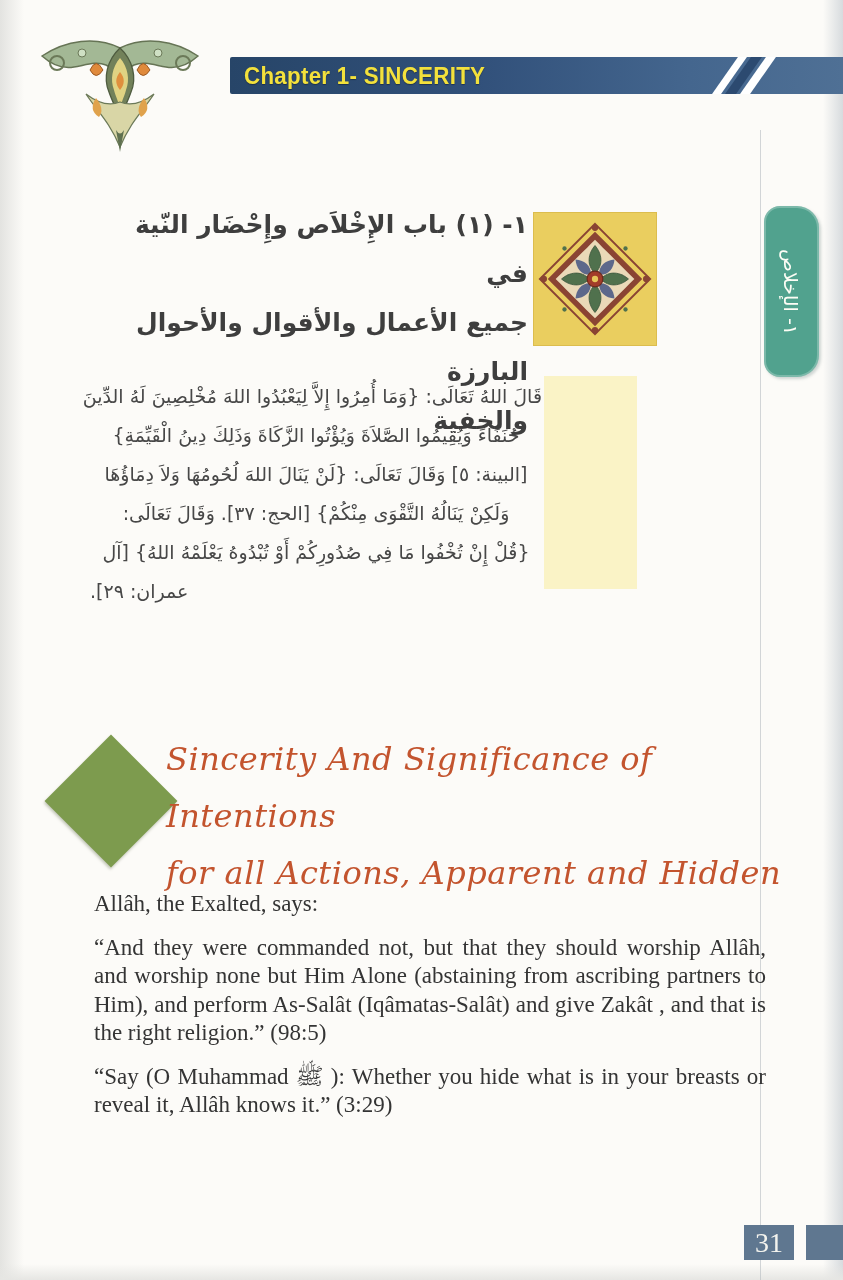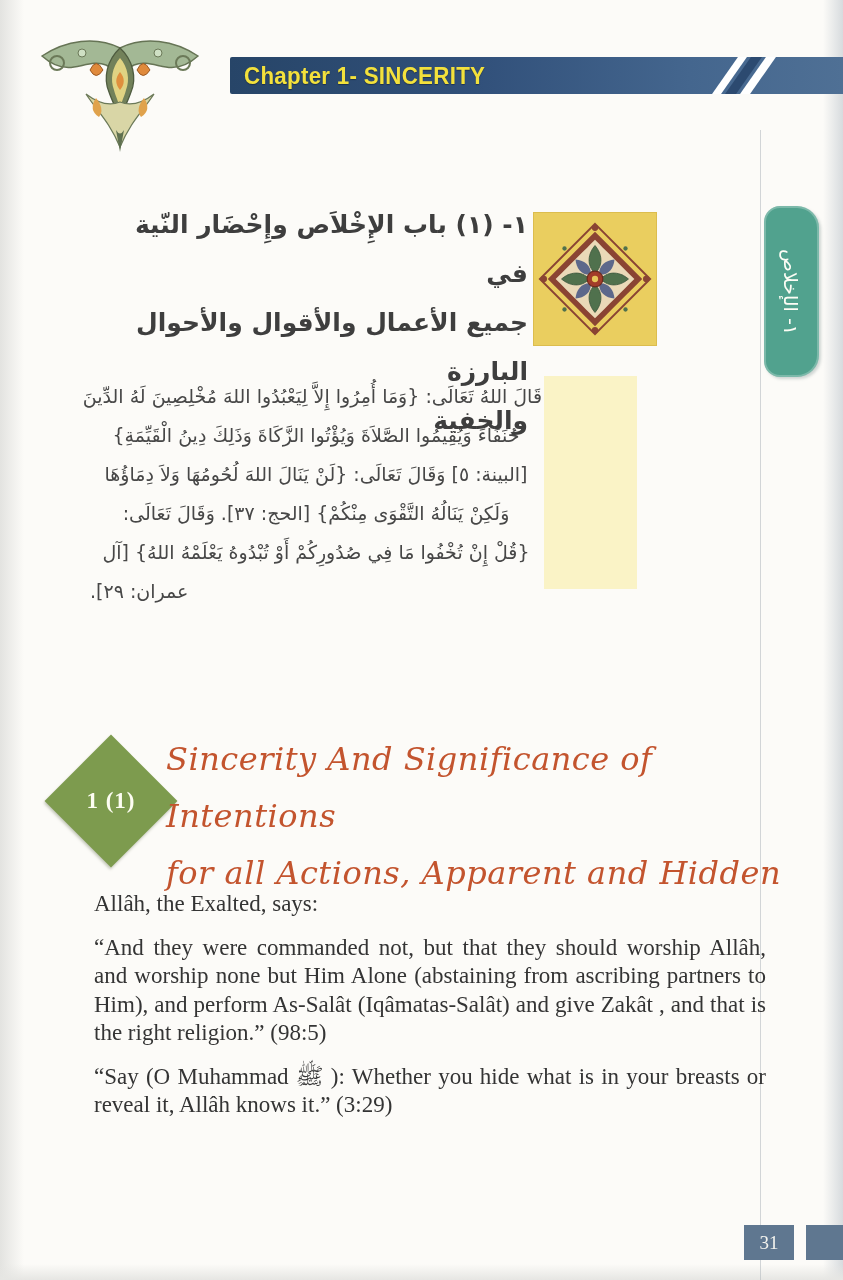--- a/index.html
+++ b/index.html
@@ -67,21 +67,21 @@
     color:#c3542e;letter-spacing:.5px;margin-left:20px;}
 
   
   .body-text{left:94px;top:890px;width:672px;font-size:23px;line-height:28.5px;color:#343434;}
   .body-text p{margin:0 0 15px 0;}
   .body-text .lead{text-align:left;}
   .body-text .para{text-align:justify;}
 
   
   .pagenum-box{left:744px;top:1225px;width:50px;height:35px;background:#5f7790;
-    display:flex;align-items:center;justify-content:center;color:#f3f3ee;font-size:19px;}
+    display:flex;align-items:center;justify-content:center;color:#f3f3ee;font-size:28px;}
   .pagenum-bar{left:806px;top:1225px;width:37px;height:35px;background:#5f7790;}
 </style>
 </head>
 <body>
 
 <div class="page">
 
   <div class="abs edge-left"></div>
   <div class="abs edge-right"></div>
   <div class="abs edge-bottom"></div>
@@ -156,21 +156,20 @@
     <div class="quote-line">قَالَ اللهُ تَعَالَى: {وَمَا أُمِرُوا إِلاَّ لِيَعْبُدُوا اللهَ مُخْلِصِينَ لَهُ الدِّينَ</div>
     <div class="quote-line">حُنَفَاءَ وَيُقِيمُوا الصَّلاَةَ وَيُؤْتُوا الزَّكَاةَ وَذَلِكَ دِينُ الْقَيِّمَةِ}</div>
     <div class="quote-line">[البينة: ٥] وَقَالَ تَعَالَى: {لَنْ يَنَالَ اللهَ لُحُومُهَا وَلاَ دِمَاؤُهَا</div>
     <div class="quote-line">وَلَكِنْ يَنَالُهُ التَّقْوَى مِنْكُمْ} [الحج: ٣٧]. وَقَالَ تَعَالَى:</div>
     <div class="quote-line">{قُلْ إِنْ تُخْفُوا مَا فِي صُدُورِكُمْ أَوْ تُبْدُوهُ يَعْلَمْهُ اللهُ} [آل</div>
     <div class="quote-line flush-left">عمران: ٢٩].</div>
   </div>
 
 
   <div class="abs diamond"></div>
-  <div class="abs diamond-label">1 (1)</div>
 
   <div class="abs section-title">Sincerity And Significance of Intentions
 for all Actions, Apparent and Hidden</div>
 
   <div class="abs body-text">
     <p class="lead">Allâh, the Exalted, says:</p>
     <p class="para">“And they were commanded not, but that they should worship Allâh, and worship none but Him Alone (abstaining from ascribing partners to Him), and perform As-Salât (Iqâmatas-Salât) and give Zakât , and that is the right religion.” (98:5)</p>
     <p class="para">“Say (O Muhammad ﷺ ): Whether you hide what is in your breasts or reveal it, Allâh knows it.” (3:29)</p>
   </div>
 

